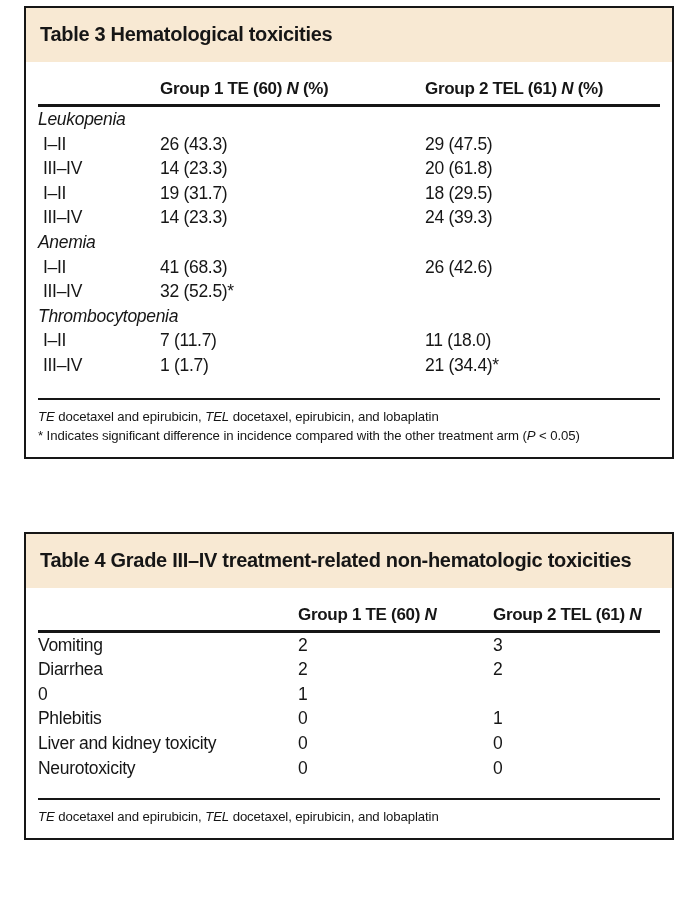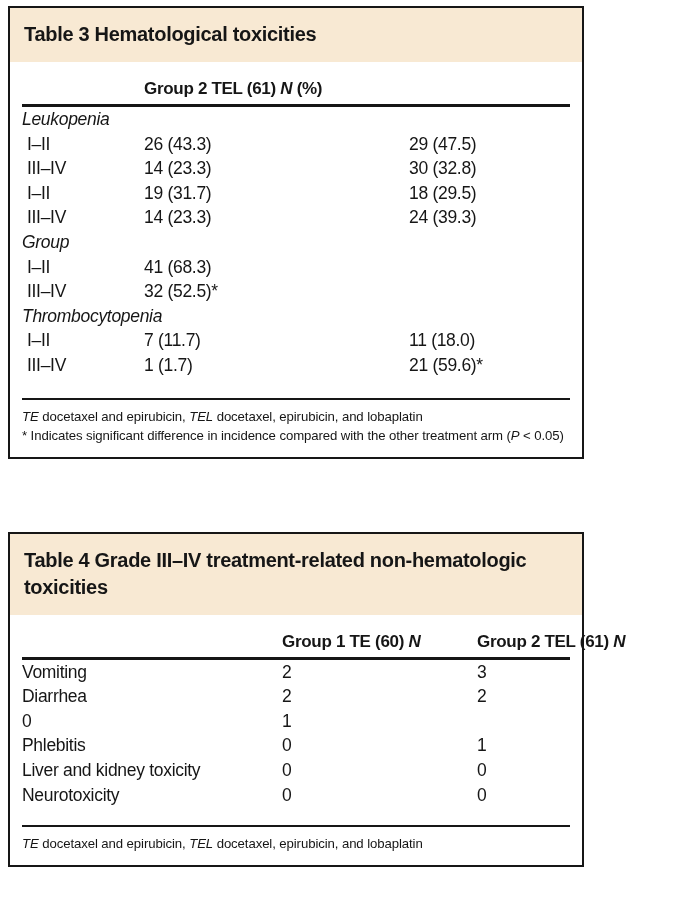--- a/index.html
+++ b/index.html
@@ -7,26 +7,26 @@
     padding: 0;
     width: 680px;
     height: 912px;
     background: #ffffff;
     font-family: "Liberation Sans", "DejaVu Sans", sans-serif;
     color: #161616;
     overflow: hidden;
     -webkit-font-smoothing: antialiased;
   }
   .panel {
-    margin-left: 8px;
+    margin-left: 24px;
     margin-right: 8px;
     border: 2.5px solid #161616;
     background: #ffffff;
     box-sizing: border-box;
-    width: 576px;
+    width: 650px;
   }
   #panel-table3 { margin-top: 6px; }
   #panel-table4 { margin-top: 73px; }
 
   .panel-header {
     background: #f8e9d3;
     padding: 13px 14px 14px 14px;
   }
   .panel-title {
     font-weight: bold;
@@ -77,75 +77,77 @@
 </head>
 <body>
 
 <div class="panel" id="panel-table3">
   <div class="panel-header">
     <div class="panel-title">Table 3 Hematological toxicities</div>
   </div>
   <div class="table-area">
     <div class="grid t3 header-row">
       <div class="cell"></div>
+      <div class="cell"><span>Group 1 TE (60) </span><span class="n-italic">N</span><span> (%)</span></div>
       <div class="cell"><span>Group 2 TEL (61) </span><span class="n-italic">N</span><span> (%)</span></div>
     </div>
     <div id="t3-rows">
         <div class="grid t3 body-row category">
           <div class="cell label">Leukopenia</div>
           <div class="cell val"></div>
           <div class="cell val"></div>
         </div>
         <div class="grid t3 body-row">
           <div class="cell label indent">I–II</div>
           <div class="cell val">26 (43.3)</div>
           <div class="cell val">29 (47.5)</div>
         </div>
         <div class="grid t3 body-row">
           <div class="cell label indent">III–IV</div>
           <div class="cell val">14 (23.3)</div>
-          <div class="cell val">30 (32.8)</div>
+          <div class="cell val">20 (61.8)</div>
         </div>
         <div class="grid t3 body-row">
           <div class="cell label indent">I–II</div>
           <div class="cell val">19 (31.7)</div>
           <div class="cell val">18 (29.5)</div>
         </div>
         <div class="grid t3 body-row">
           <div class="cell label indent">III–IV</div>
           <div class="cell val">14 (23.3)</div>
           <div class="cell val">24 (39.3)</div>
         </div>
         <div class="grid t3 body-row category">
-          <div class="cell label">Group</div>
+          <div class="cell label">Anemia</div>
           <div class="cell val"></div>
           <div class="cell val"></div>
         </div>
         <div class="grid t3 body-row">
           <div class="cell label indent">I–II</div>
           <div class="cell val">41 (68.3)</div>
+          <div class="cell val">26 (42.6)</div>
         </div>
         <div class="grid t3 body-row">
           <div class="cell label indent">III–IV</div>
           <div class="cell val">32 (52.5)*</div>
         </div>
         <div class="grid t3 body-row category">
           <div class="cell label">Thrombocytopenia</div>
           <div class="cell val"></div>
           <div class="cell val"></div>
         </div>
         <div class="grid t3 body-row">
           <div class="cell label indent">I–II</div>
           <div class="cell val">7 (11.7)</div>
           <div class="cell val">11 (18.0)</div>
         </div>
         <div class="grid t3 body-row">
           <div class="cell label indent">III–IV</div>
           <div class="cell val">1 (1.7)</div>
-          <div class="cell val">21 (59.6)*</div>
+          <div class="cell val">21 (34.4)*</div>
         </div>
       </div>
     <div class="footnotes">
       <div class="fn-line"><span class="abbr-italic">TE</span><span> docetaxel and epirubicin, </span><span class="abbr-italic">TEL</span><span> docetaxel, epirubicin, and lobaplatin</span></div>
       <div class="fn-line"><span>* Indicates significant difference in incidence compared with the other treatment arm (</span><span class="p-italic">P</span><span> &lt; 0.05)</span></div>
     </div>
   </div>
 </div>
 
 <div class="panel" id="panel-table4">

